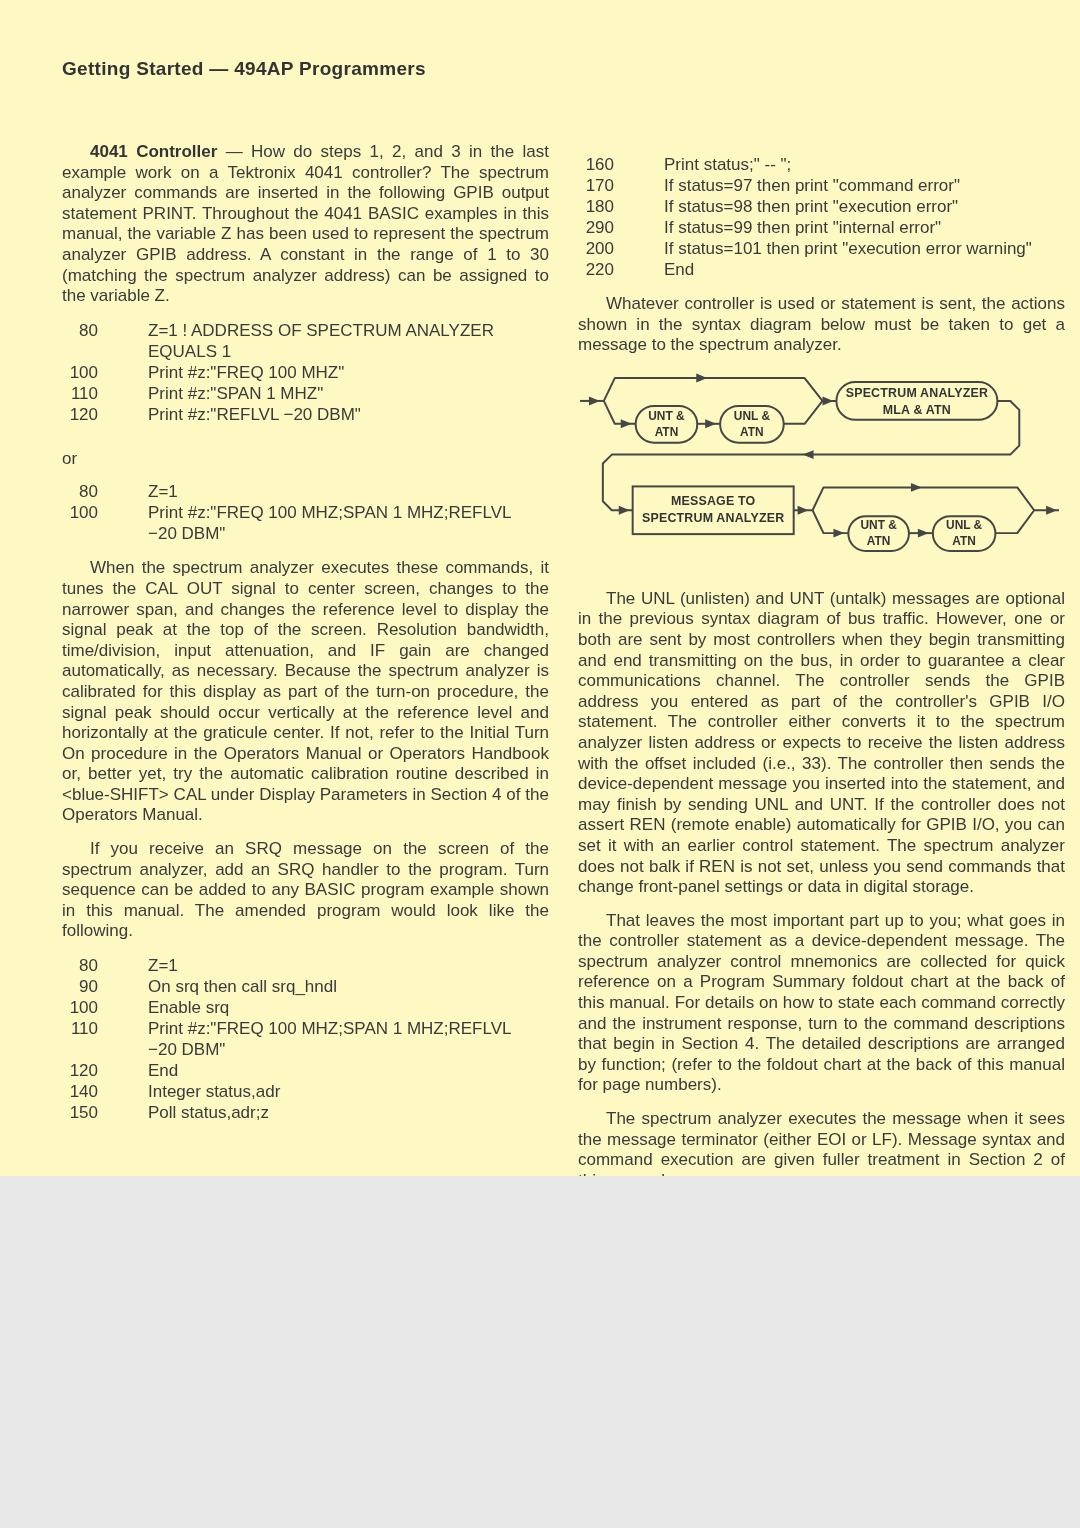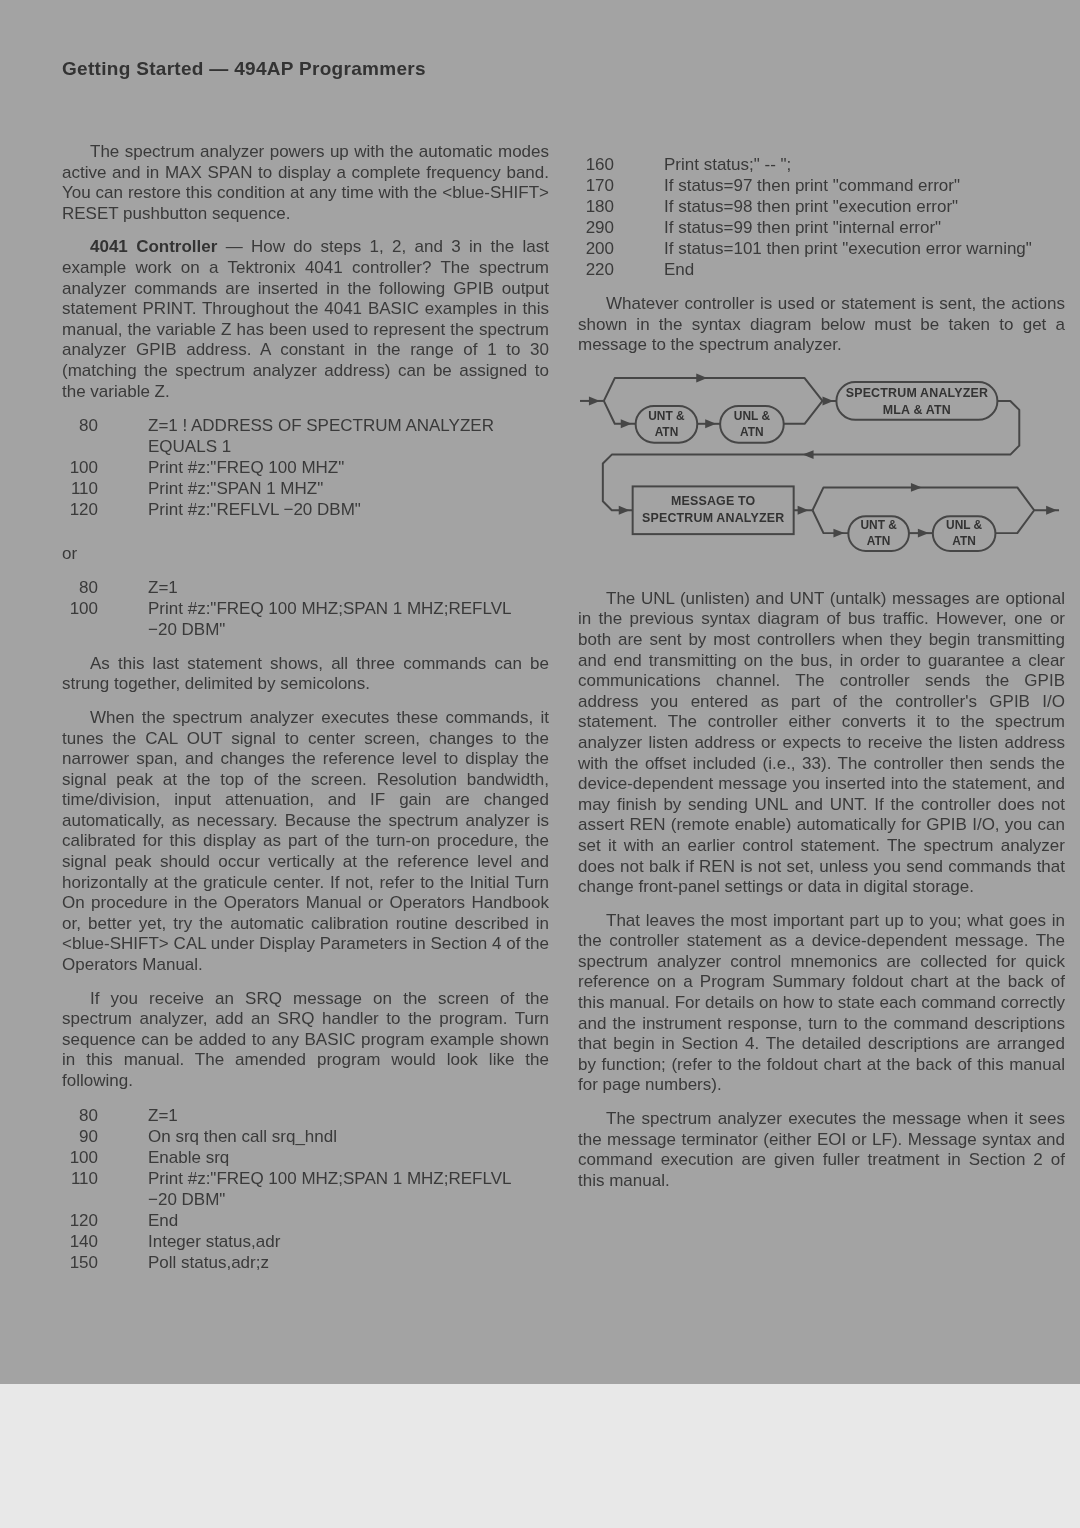--- a/index.html
+++ b/index.html
@@ -1,17 +1,17 @@
 <!DOCTYPE html>
 <html><head>
 <meta charset="utf-8">
 <style>
   html,body { margin:0; padding:0; background:#e8e8e8; }
   .page {
-    position:relative; width:1080px; height:1384px; background:#a3a3a3;
+    position:relative; width:1080px; height:1176px; background:#fef9c3;
     font-family:"Liberation Sans", sans-serif; color:#3a3a3a; overflow:hidden;
   }
   .header {
     position:absolute; left:62px; top:58px;
     font-size:19px; font-weight:bold; color:#333; letter-spacing:0.3px;
   }
   .col { position:absolute; top:142px; width:487px; font-size:17px; line-height:20.6px; }
   .col-left  { left:62px;  }
   .col-right { left:578px; }
   .para { margin:0 0 13px 0; text-indent:28px; text-align:justify; }
@@ -39,21 +39,20 @@
 </style>
 </head>
 <body>
 
 <div class="page">
 
   <div class="header">Getting Started — 494AP Programmers</div>
 
   <div class="col col-left">
 
-    <p class="para">The spectrum analyzer powers up with the automatic modes active and in MAX SPAN to display a complete frequency band. You can restore this condition at any time with the &lt;blue-SHIFT&gt; RESET pushbutton sequence.</p>
 
     <p class="para"><b>4041 Controller</b><span> — How do steps 1, 2, and 3 in the last example work on a Tektronix 4041 controller? The spectrum analyzer commands are inserted in the following GPIB output statement PRINT. Throughout the 4041 BASIC examples in this manual, the variable Z has been used to represent the spectrum analyzer GPIB address. A constant in the range of 1 to 30 (matching the spectrum analyzer address) can be assigned to the variable Z.</span></p>
 
     <div class="code">
       <div class="crow">
           <span class="cnum">80</span>
           <span class="ctxt">Z=1 ! ADDRESS OF SPECTRUM ANALYZER</span>
         </div>
       <div class="crow">
           <span class="cnum"></span>
@@ -83,21 +82,20 @@
       <div class="crow">
           <span class="cnum">100</span>
           <span class="ctxt">Print #z:"FREQ 100 MHZ;SPAN 1 MHZ;REFLVL</span>
         </div>
       <div class="crow">
           <span class="cnum"></span>
           <span class="ctxt">−20 DBM"</span>
         </div>
     </div>
 
-    <p class="para">As this last statement shows, all three commands can be strung together, delimited by semicolons.</p>
 
     <p class="para">When the spectrum analyzer executes these commands, it tunes the CAL OUT signal to center screen, changes to the narrower span, and changes the reference level to display the signal peak at the top of the screen.  Resolution bandwidth, time/division, input attenuation, and IF gain are changed automatically, as necessary. Because the spectrum analyzer is calibrated for this display as part of the turn-on procedure, the signal peak should occur vertically at the reference level and horizontally at the graticule center. If not, refer to the Initial Turn On procedure in the Operators Manual or Operators Handbook or, better yet, try the automatic calibration routine described in &lt;blue-SHIFT&gt; CAL under Display Parameters in Section 4 of the Operators Manual.</p>
 
     <p class="para">If you receive an SRQ message on the screen of the spectrum analyzer, add an SRQ handler to the program. Turn sequence can be added to any BASIC program example shown in this manual. The amended program would look like the following.</p>
 
     <div class="code">
       <div class="crow">
           <span class="cnum">80</span>
           <span class="ctxt">Z=1</span>
         </div>

